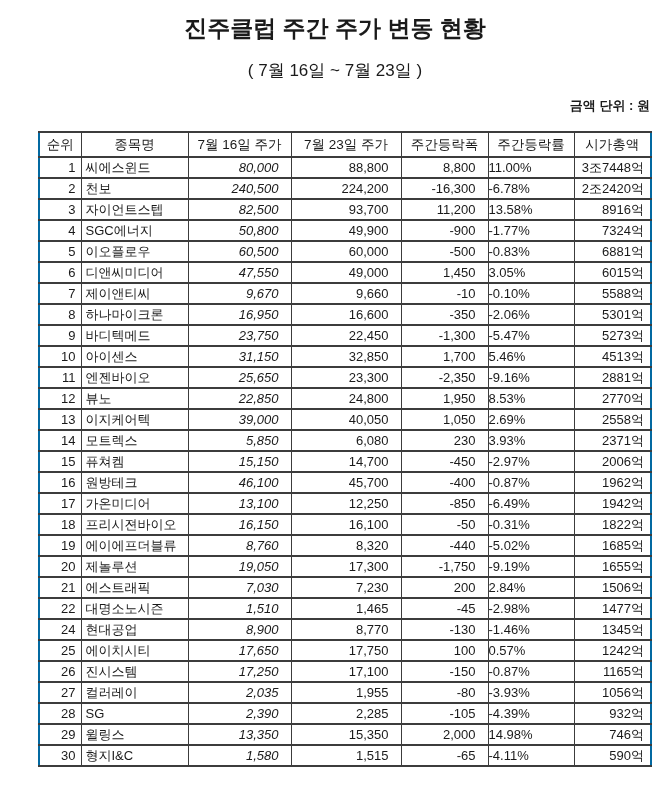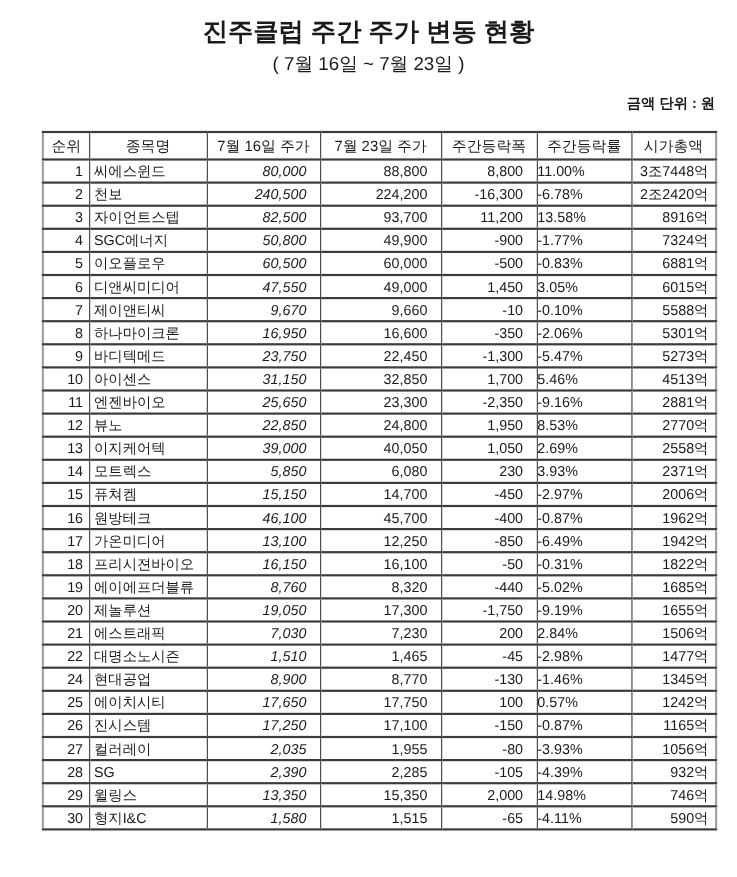--- a/index.html
+++ b/index.html
@@ -18,40 +18,40 @@
   }
   .title {
     margin-top: 13px;
     text-align: center;
     font-size: 23px;
     font-weight: 700;
     letter-spacing: 0px;
     line-height: 30px;
   }
   .subtitle {
-    margin-top: 4px;
+    margin-top: 16px;
     text-align: center;
     font-size: 17px;
     font-weight: 400;
     line-height: 24px;
   }
   .unit-note {
     width: 612px;
     margin: 15px 0 3px 38px;
     text-align: right;
     font-size: 13px;
     font-weight: 600;
     line-height: 16px;
   }
   table.stock-table {
     margin-left: 38px;
     width: 612px;
     table-layout: fixed;
     border-collapse: collapse;
-    border: 2px solid #a3a3a3;
+    border: 2px solid #0369a1;
     margin-top: 17px;
   }
   .stock-table th, .stock-table td {
     border-left: 1px solid #3c3c3c;
     border-right: 1px solid #3c3c3c;
     border-top: 2px solid #3c3c3c;
     border-bottom: 2px solid #3c3c3c;
     font-size: 13px;
     white-space: nowrap;
     overflow: hidden;

